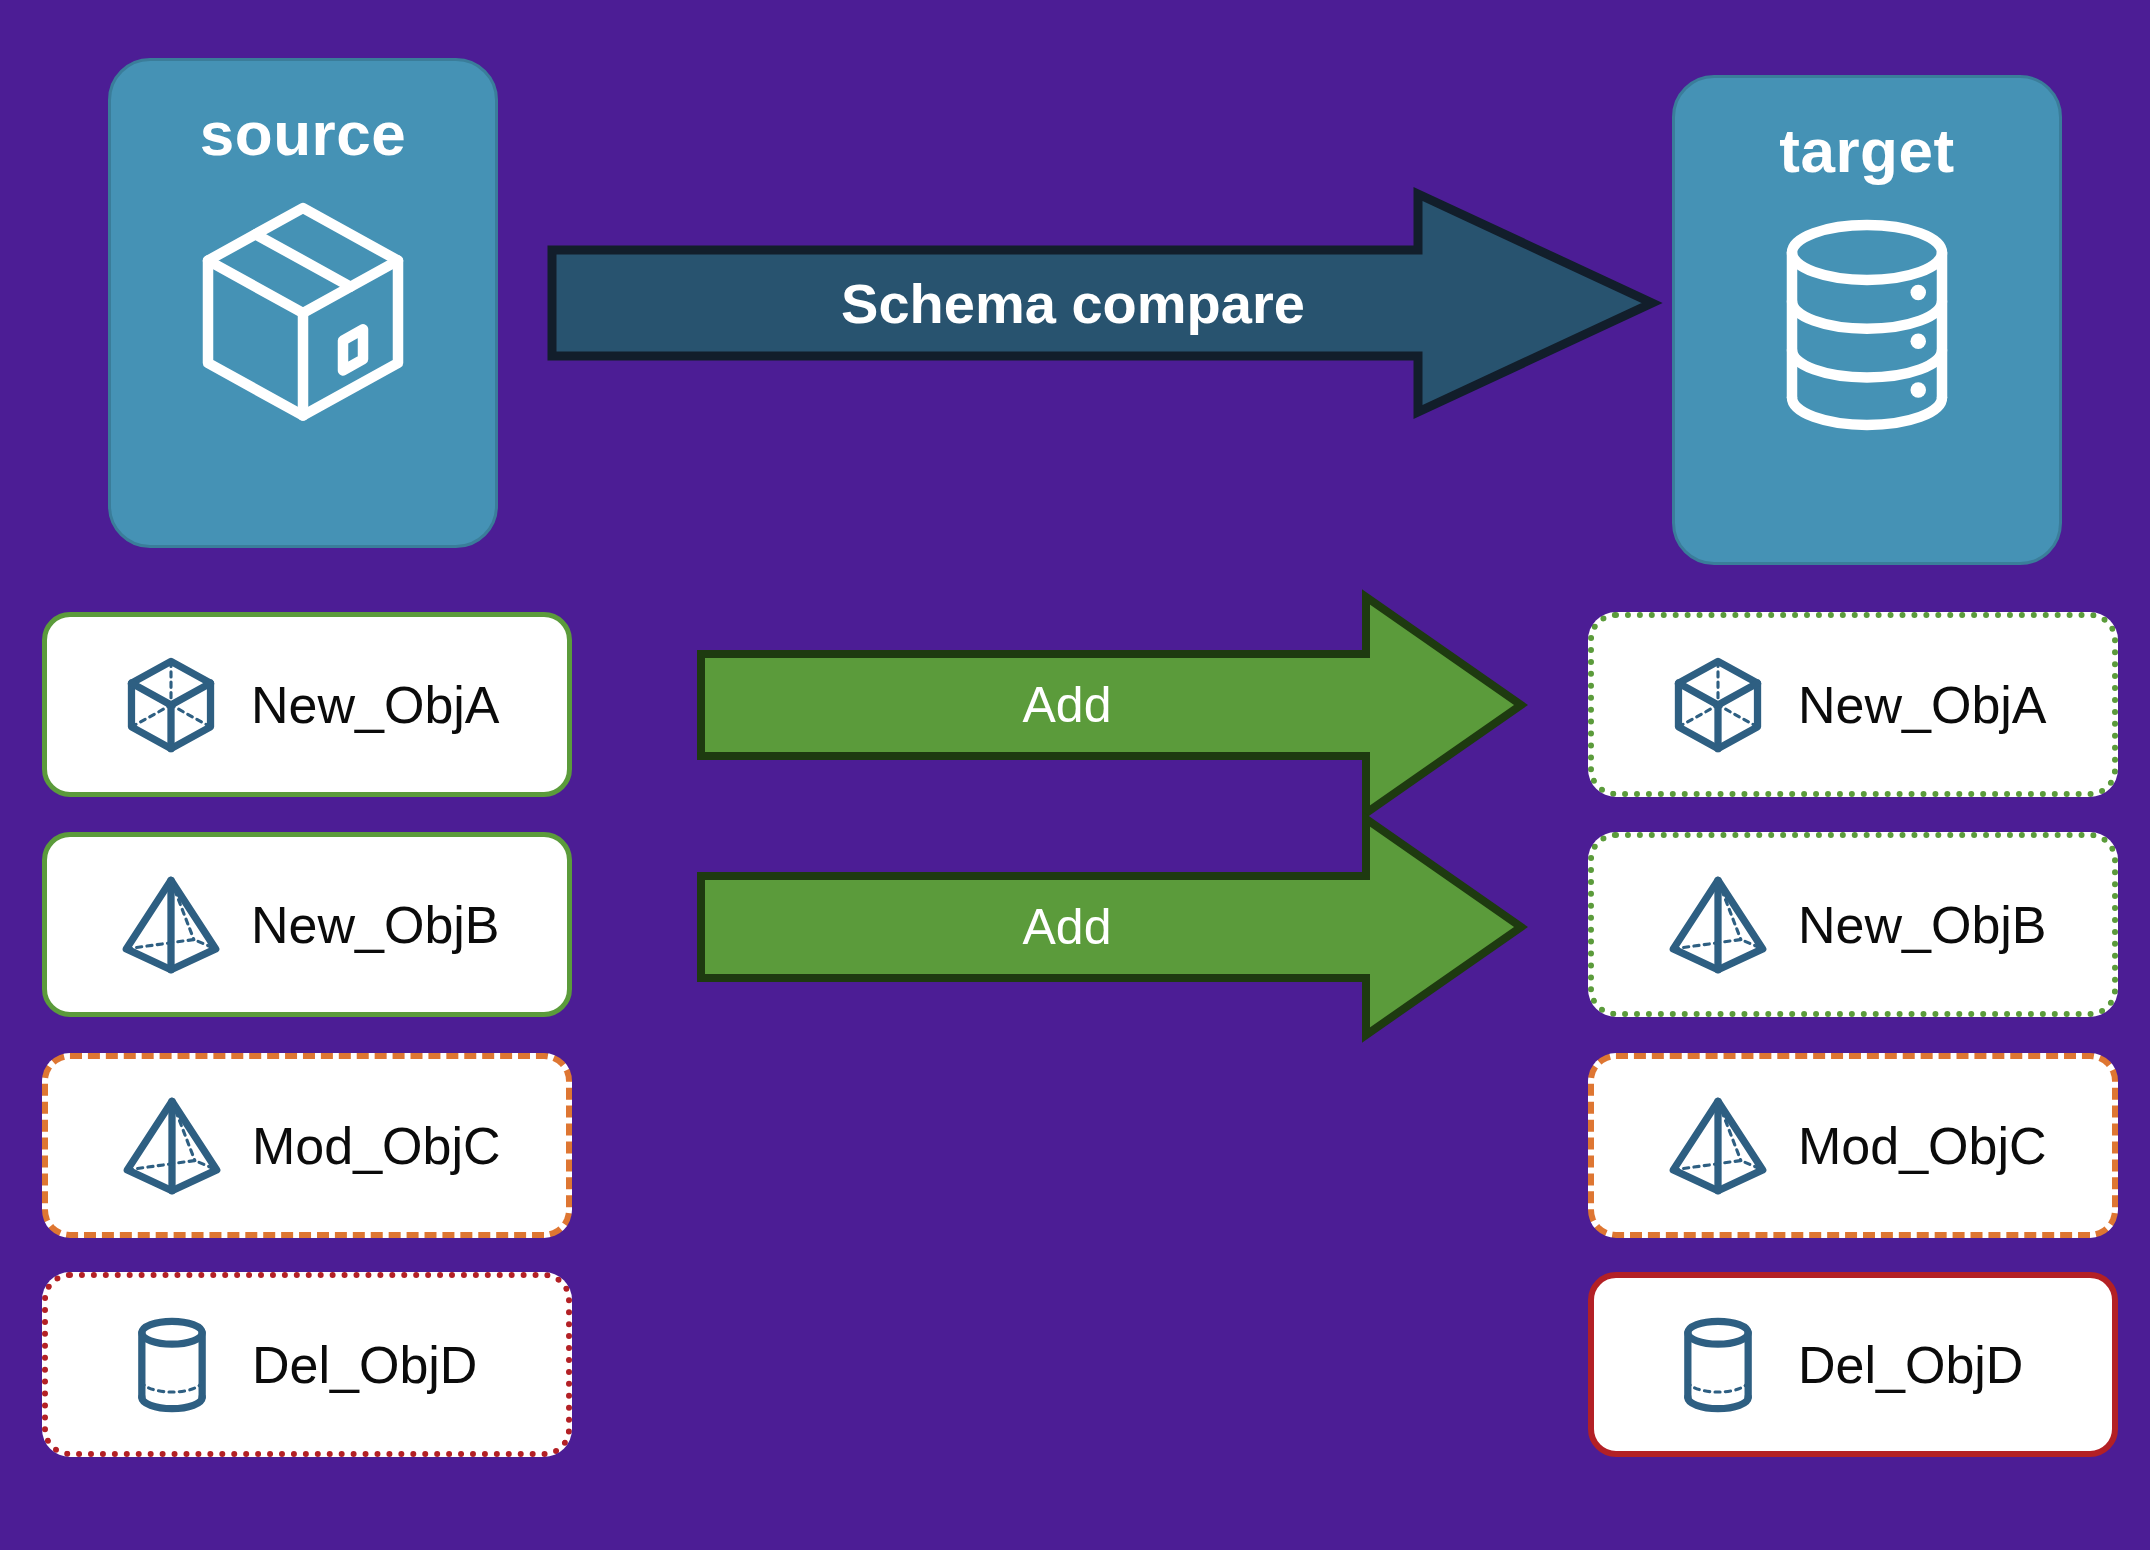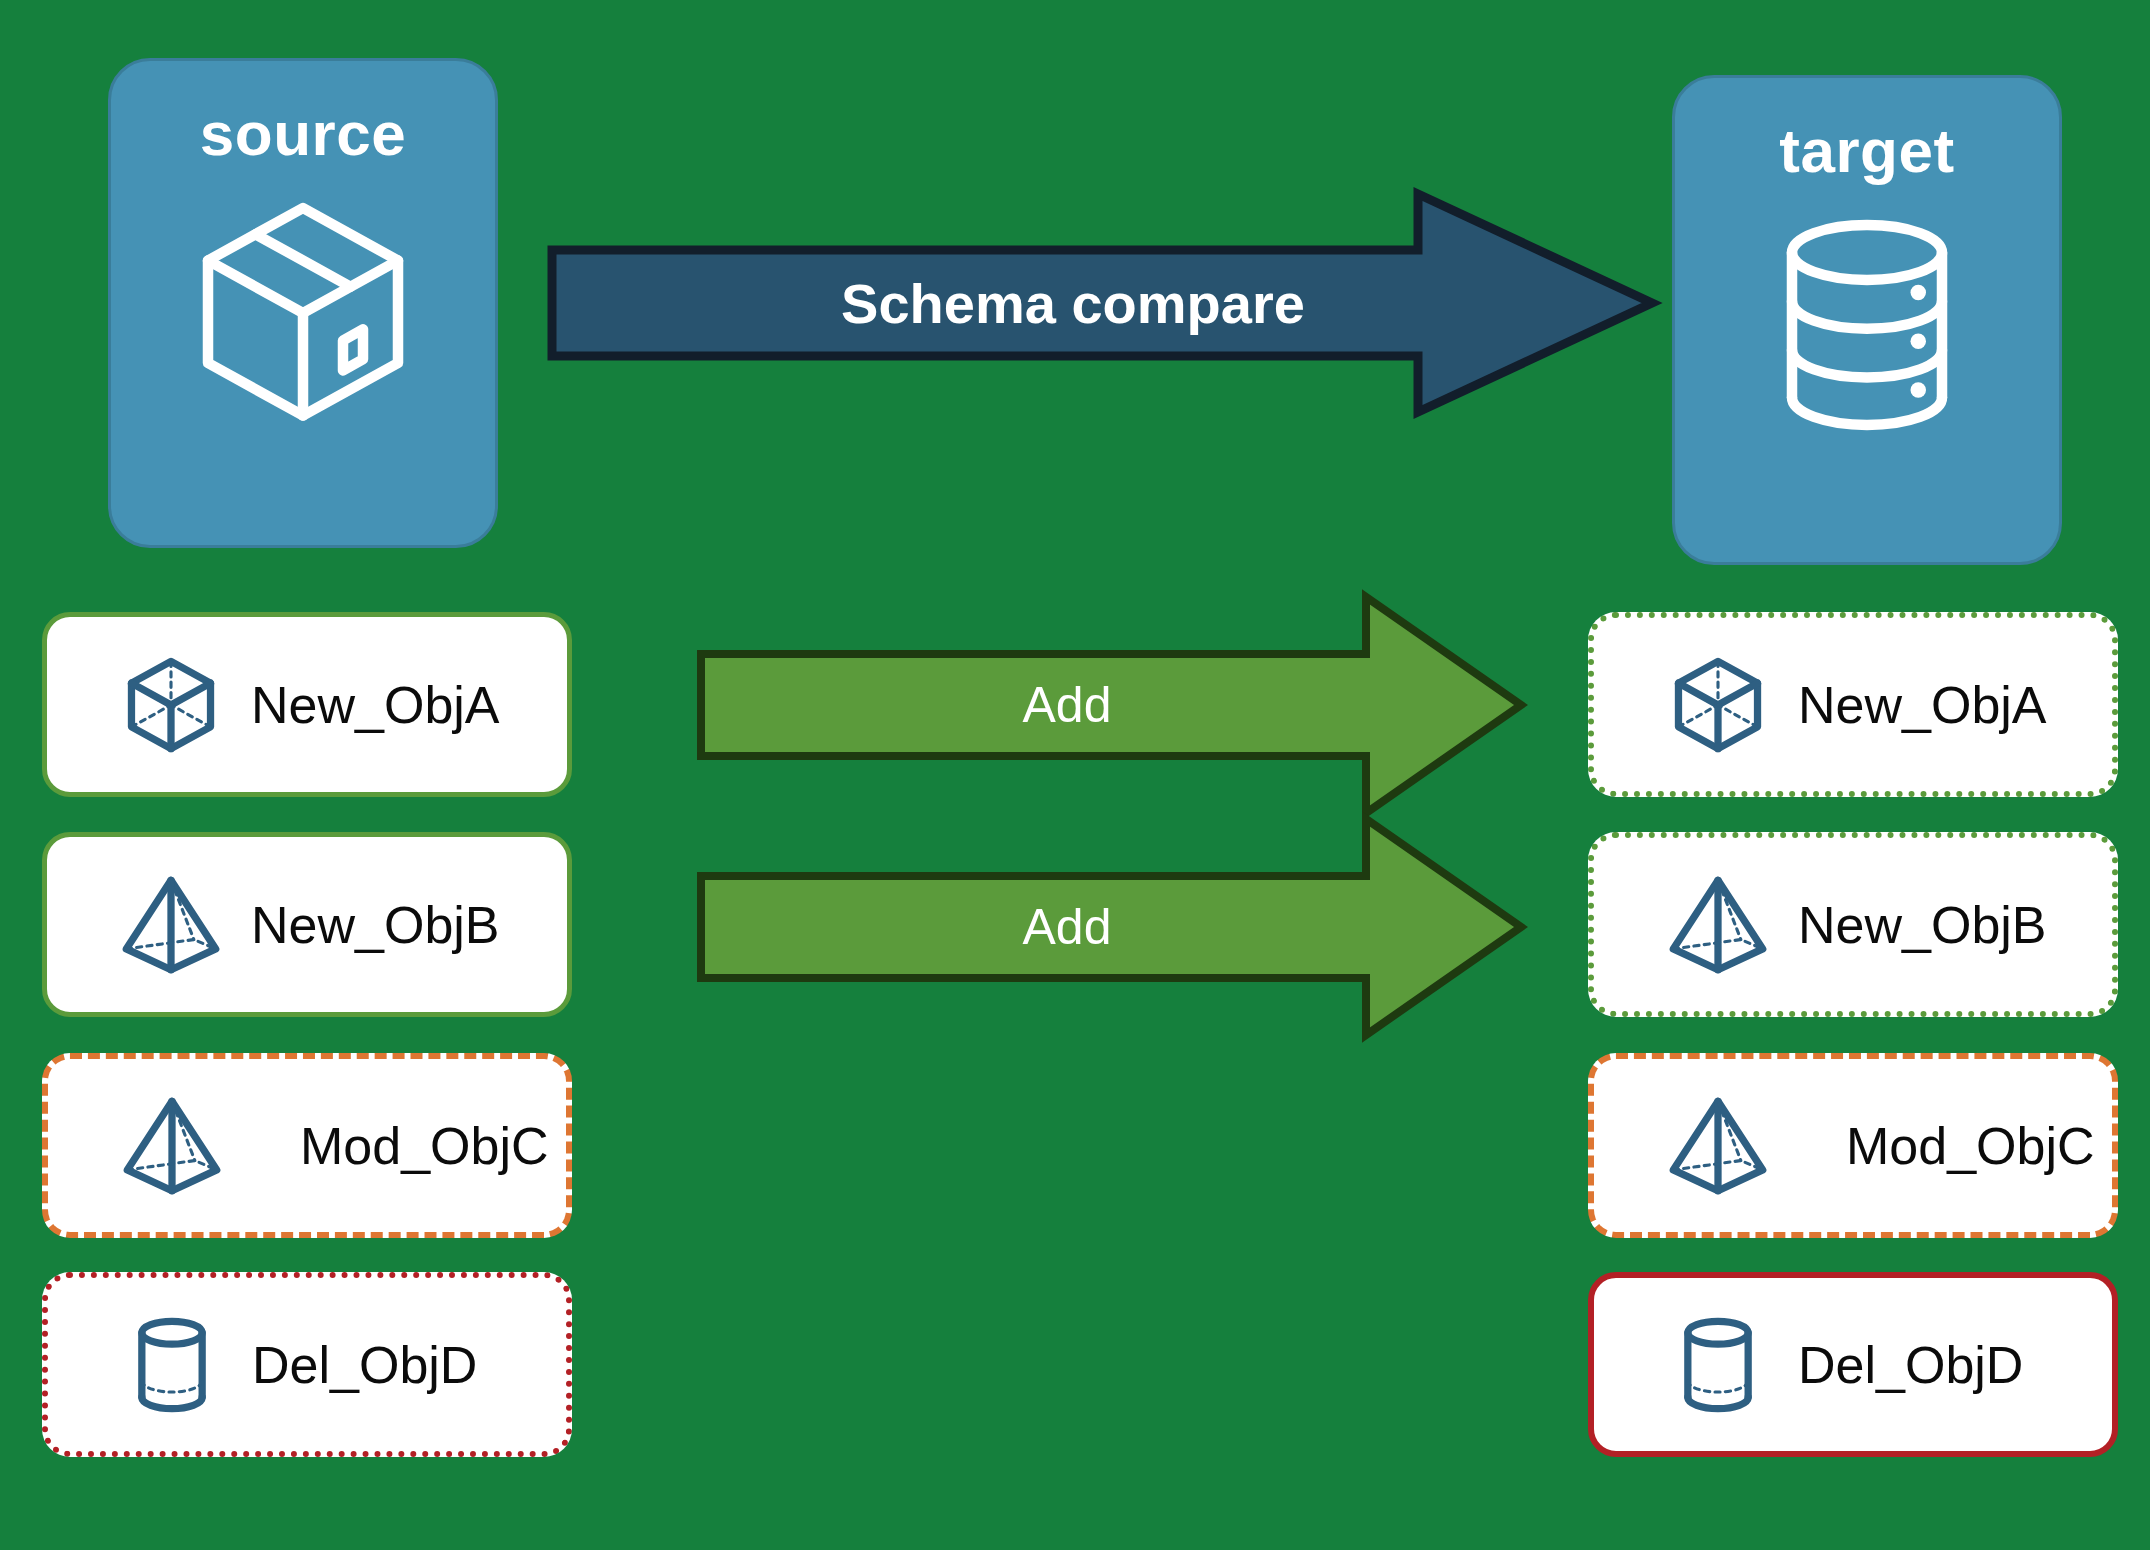--- a/index.html
+++ b/index.html
@@ -7,21 +7,21 @@
     padding: 0;
     background: #ffffff;
   }
   body {
     font-family: "Liberation Sans", sans-serif;
   }
   #canvas {
     position: relative;
     width: 2150px;
     height: 1550px;
-    background: #15803d;
+    background: #4c1d95;
     overflow: hidden;
   }
 
   
   .endpoint {
     position: absolute;
     background: #4592B5;
     border: 3px solid #3A7D9A;
     border-radius: 42px;
     box-sizing: border-box;
@@ -104,21 +104,21 @@
   .chip-label {
     margin-left: 28px;
     font-size: 52px;
     color: #0b0b0b;
     white-space: nowrap;
   }
 
   
   .bd-green-solid  { border: 5px solid #5B9B3B; }
   .bd-green-dotted { border: 6px dotted #5B9B3B; }
-  .bd-orange-dash  { border: 6px dashed #DE7632; gap: 48px; }
+  .bd-orange-dash  { border: 6px dashed #DE7632; }
   .bd-red-dotted   { border: 6px dotted #B32025; }
   .bd-red-solid    { border: 6px solid #B32025; }
 
   
   .action-arrow {
     position: absolute;
     left: 696px;
     width: 830px;
     height: 185px;
     top: 0;

